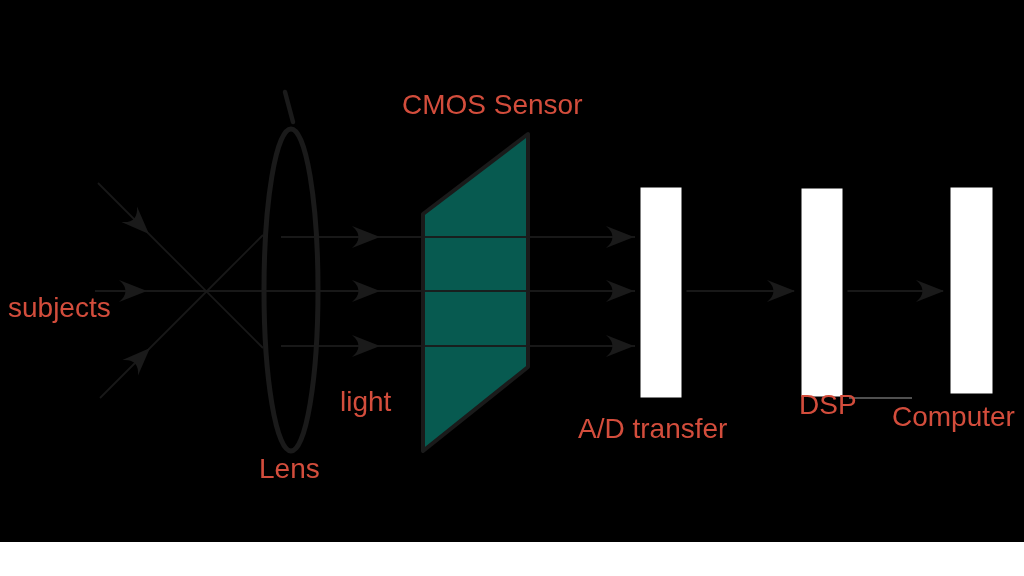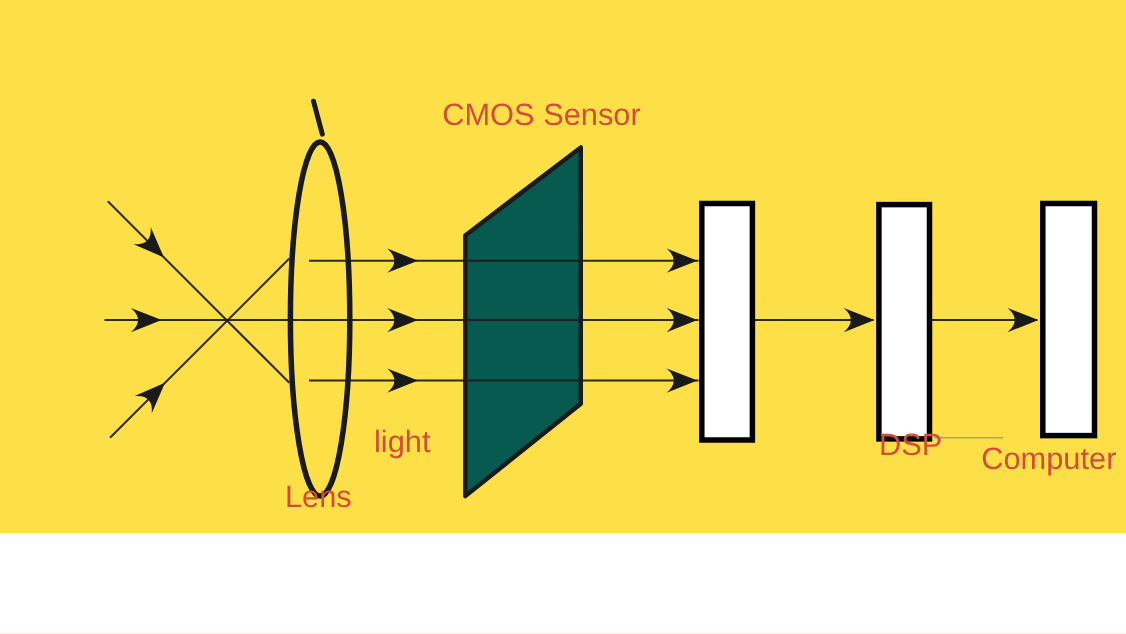--- a/index.html
+++ b/index.html
@@ -1,20 +1,20 @@
 <!DOCTYPE html>
 <html style="--label-red: #d34d3c;"><head>
 <meta charset="utf-8">
 <style>
   html, body { margin: 0; padding: 0; background: #ffffff; }
   .canvas {
     position: relative;
     width: 1024px;
-    height: 485px;
-    background: #fde047;
+    height: 542px;
+    background: #000000;
     overflow: hidden;
     font-family: "Liberation Sans", sans-serif;
     text-align: center;
   }
   #diagram-svg {
     position: absolute;
     left: 0; top: 0;
     width: 1024px;
     height: 576px;
   }
@@ -23,21 +23,21 @@
     font-family: "Liberation Sans", sans-serif;
     font-size: 28px;
     line-height: 1.05;
     color: var(--label-red, #d34d3c);
     white-space: nowrap;
     user-select: none;
   }
   .lbl-cmos     { left: 402px; top:  90px; }
   .lbl-subjects { left:   8px; top: 293px; }
   .lbl-light    { left: 340px; top: 387px; }
-  .lbl-lens     { left: 259px; top: 437px; }
+  .lbl-lens     { left: 259px; top: 454px; }
   .lbl-ad       { left: 578px; top: 414px; }
   .lbl-dsp      { left: 799px; top: 390px; }
   .lbl-computer { left: 892px; top: 402px; }
 </style>
 </head>
 <body>
 
 <div class="canvas">
   <svg id="diagram-svg" viewBox="0 0 1024 576">
     <g id="layer-sensor">
@@ -71,17 +71,19 @@
         <rect x="799" y="186" width="46" height="213" fill="#ffffff" stroke="#000000" stroke-width="5"></rect>
         <rect x="948" y="185" width="47" height="211" fill="#ffffff" stroke="#000000" stroke-width="5"></rect>
       </g>
     <g id="layer-lens">
         <ellipse cx="291" cy="290" rx="27" ry="161" fill="none" stroke="#1a1a1a" stroke-width="5"></ellipse>
         <line x1="285" y1="92" x2="293" y2="122" stroke="#1a1a1a" stroke-width="4.5" stroke-linecap="round"></line>
       </g>
   </svg>
 
   <div class="lbl lbl-cmos">CMOS Sensor</div>
+  <div class="lbl lbl-subjects">subjects</div>
   <div class="lbl lbl-light">light</div>
   <div class="lbl lbl-lens">Lens</div>
+  <div class="lbl lbl-ad">A/D transfer</div>
   <div class="lbl lbl-dsp">DSP</div>
   <div class="lbl lbl-computer">Computer</div>
 </div>
 
 </body></html>

